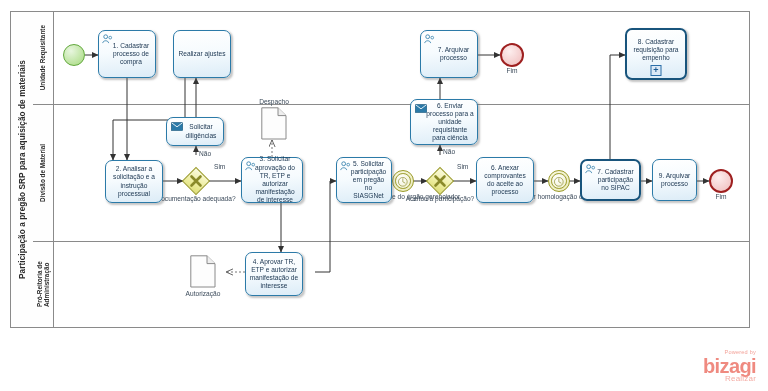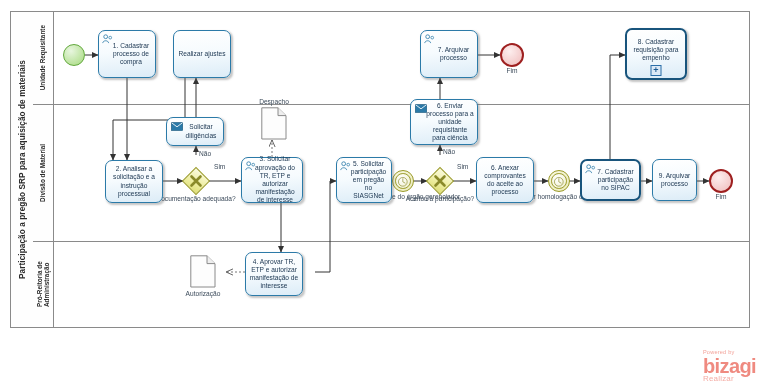--- a/index.html
+++ b/index.html
@@ -226,20 +226,21 @@
     position: absolute;
     font-size: 6.6px;
     color: #3b4a5a;
     white-space: nowrap;
   }
   
   #bizagi {
     position: absolute;
     right: 12px;
     bottom: 8px;
+    text-align: right;
     line-height: 1;
   }
   #bizagi .powered {
     font-size: 5.6px;
     color: #f3a39a;
     letter-spacing: .2px;
     margin-bottom: 1px;
   }
   #bizagi .brand {
     font-size: 20px;

